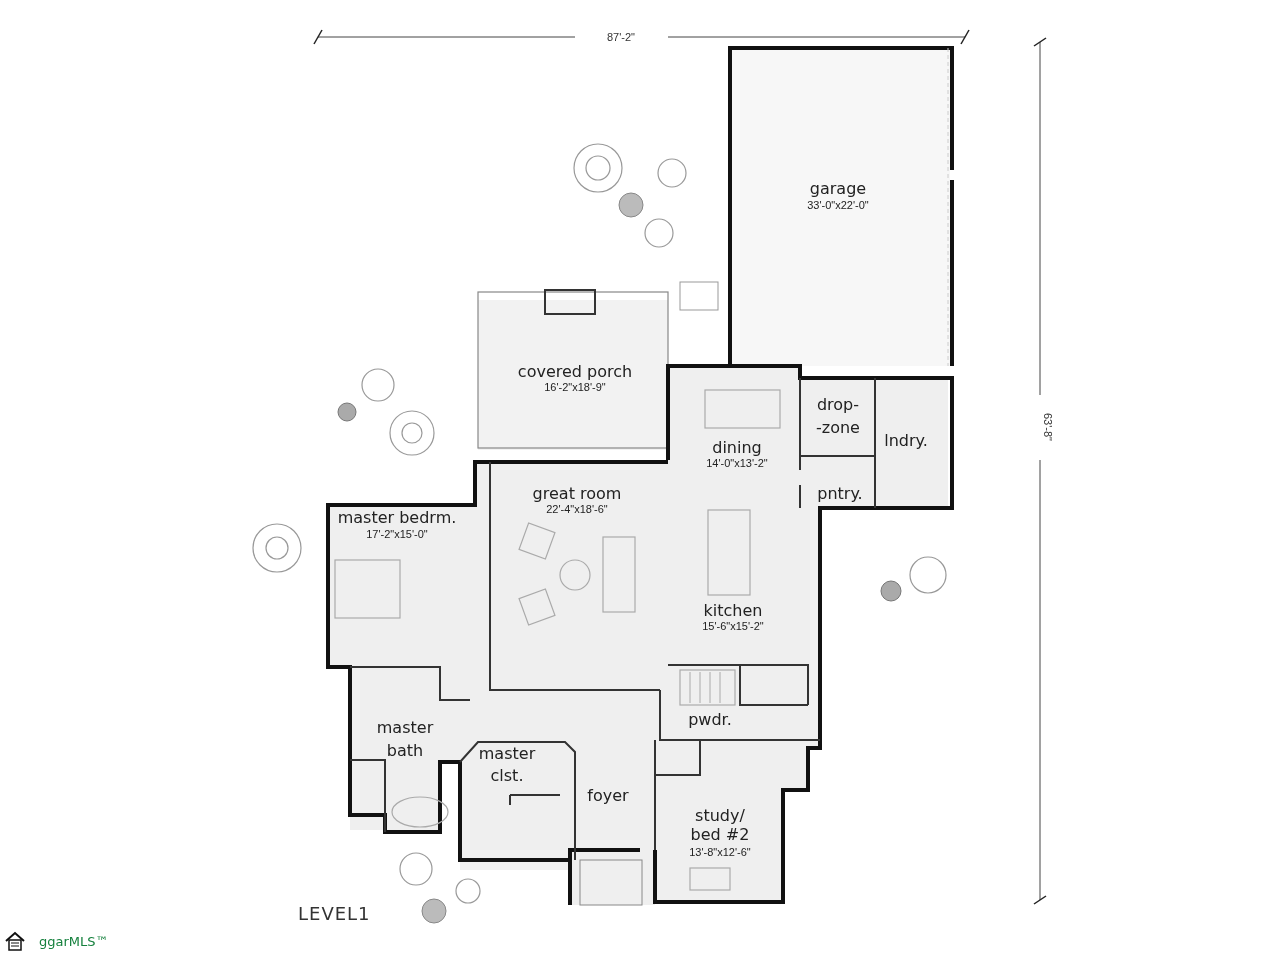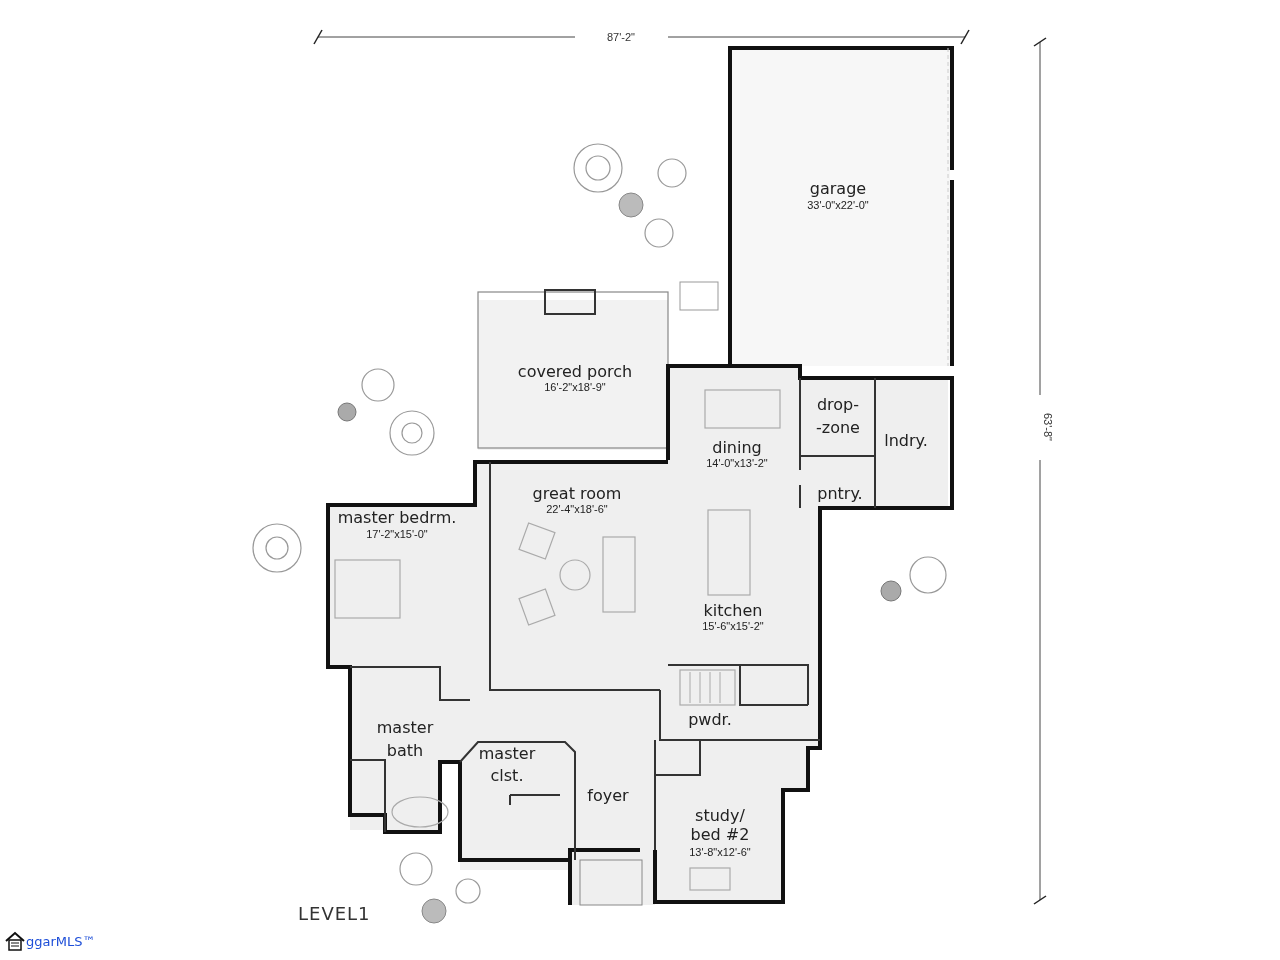--- a/index.html
+++ b/index.html
@@ -9,21 +9,21 @@
   .room-label { font-family:"DejaVu Sans", sans-serif; font-size:16px; fill:#222; }
   .room-dim { font-family:"Liberation Sans", sans-serif; font-size:11px; fill:#222; }
   .dim-text { font-family:"Liberation Sans", sans-serif; font-size:11px; fill:#333; }
   .level { font-family:"DejaVu Sans", sans-serif; font-size:18px; fill:#333; letter-spacing:1px; }
   .wall { fill:none; stroke:#111; stroke-width:4; stroke-linejoin:miter; }
   .wall-thin { fill:none; stroke:#333; stroke-width:2; }
   .floor { fill:#efefef; }
   .furn { fill:none; stroke:#aaa; stroke-width:1.2; }
   .tree { fill:none; stroke:#999; stroke-width:1.2; }
   .logo { position:absolute; left:4px; top:930px; display:flex; align-items:center;
-          font-family:"DejaVu Sans", sans-serif; font-size:13px; color:#1d4ed8; }
+          font-family:"DejaVu Sans", sans-serif; font-size:13px; color:#15803d;gap:13px; }
 </style>
 </head>
 <body>
 
 <svg width="1280" height="960" viewBox="0 0 1280 960">
 
   <g>
     <line x1="318" y1="37" x2="575" y2="37" stroke="#444" stroke-width="1"></line>
     <line x1="668" y1="37" x2="965" y2="37" stroke="#444" stroke-width="1"></line>
     <line x1="314" y1="44" x2="322" y2="30" stroke="#222" stroke-width="1.5"></line>

